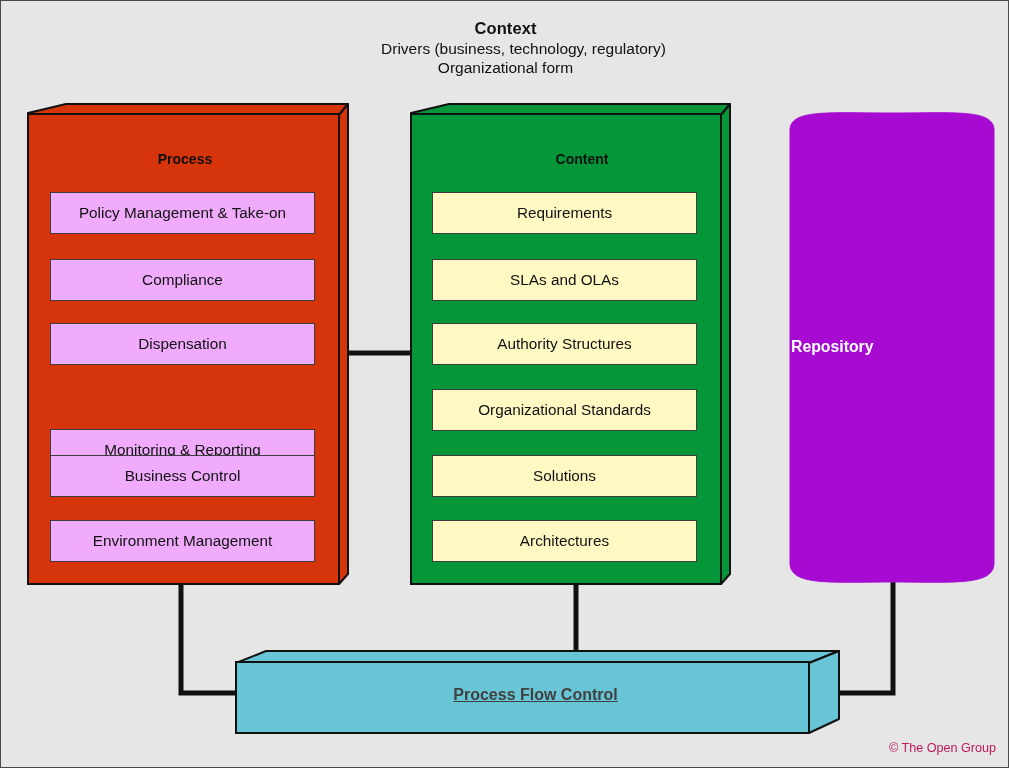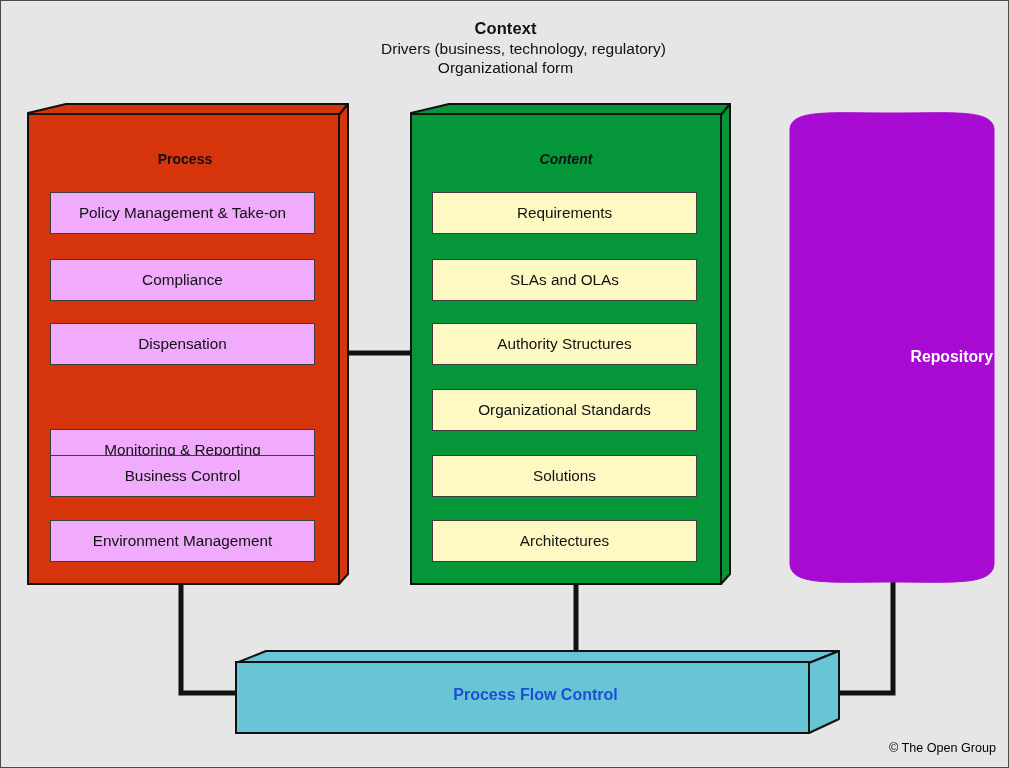--- a/index.html
+++ b/index.html
@@ -49,21 +49,21 @@
 
   
   .pillar-title {
     position: absolute;
     font-size: 14px;
     font-weight: bold;
     text-align: center;
     color: #111111;
   }
   #process-title { left: 38px; top: 150px; width: 292px; }
-  #content-title { left: 420px; top: 150px; width: 290px; font-style: italic; }
+  #content-title { left: 436px; top: 150px; width: 290px; }
 
   
   .chip {
     position: absolute;
     box-sizing: border-box;
     border: 1.6px solid #3d3d3d;
     display: flex;
     align-items: center;
     justify-content: center;
     font-size: 15.3px;
@@ -80,47 +80,48 @@
     background: #fef9c3;
     left: 431px;
     width: 265px;
     height: 42px;
   }
 
   
   #repository-label {
     position: absolute;
     left: 790px;
-    top: 347px;
+    top: 337px;
     width: 202px;
-    text-align: right;
+    text-align: left;
     font-size: 15.8px;
     font-weight: bold;
     color: #ffffff;
   }
 
   
   #pfc-label {
     position: absolute;
     left: 236px;
     top: 685px;
     width: 597px;
     text-align: center;
     font-size: 16px;
     font-weight: bold;
-    color: #1d4ed8;
+    color: #404040;
+    text-decoration: underline;
   }
 
   
   #copyright {
     position: absolute;
     right: 12px;
     bottom: 12px;
     font-size: 12.6px;
-    color: #000000;
+    color: #be185d;
   }
 </style>
 </head>
 <body>
 
 <div id="canvas">
 
   <div id="context-block">
     <div id="context-title">Context</div>
     <div id="context-line1" class="context-sub">Drivers (business, technology, regulatory)</div>

